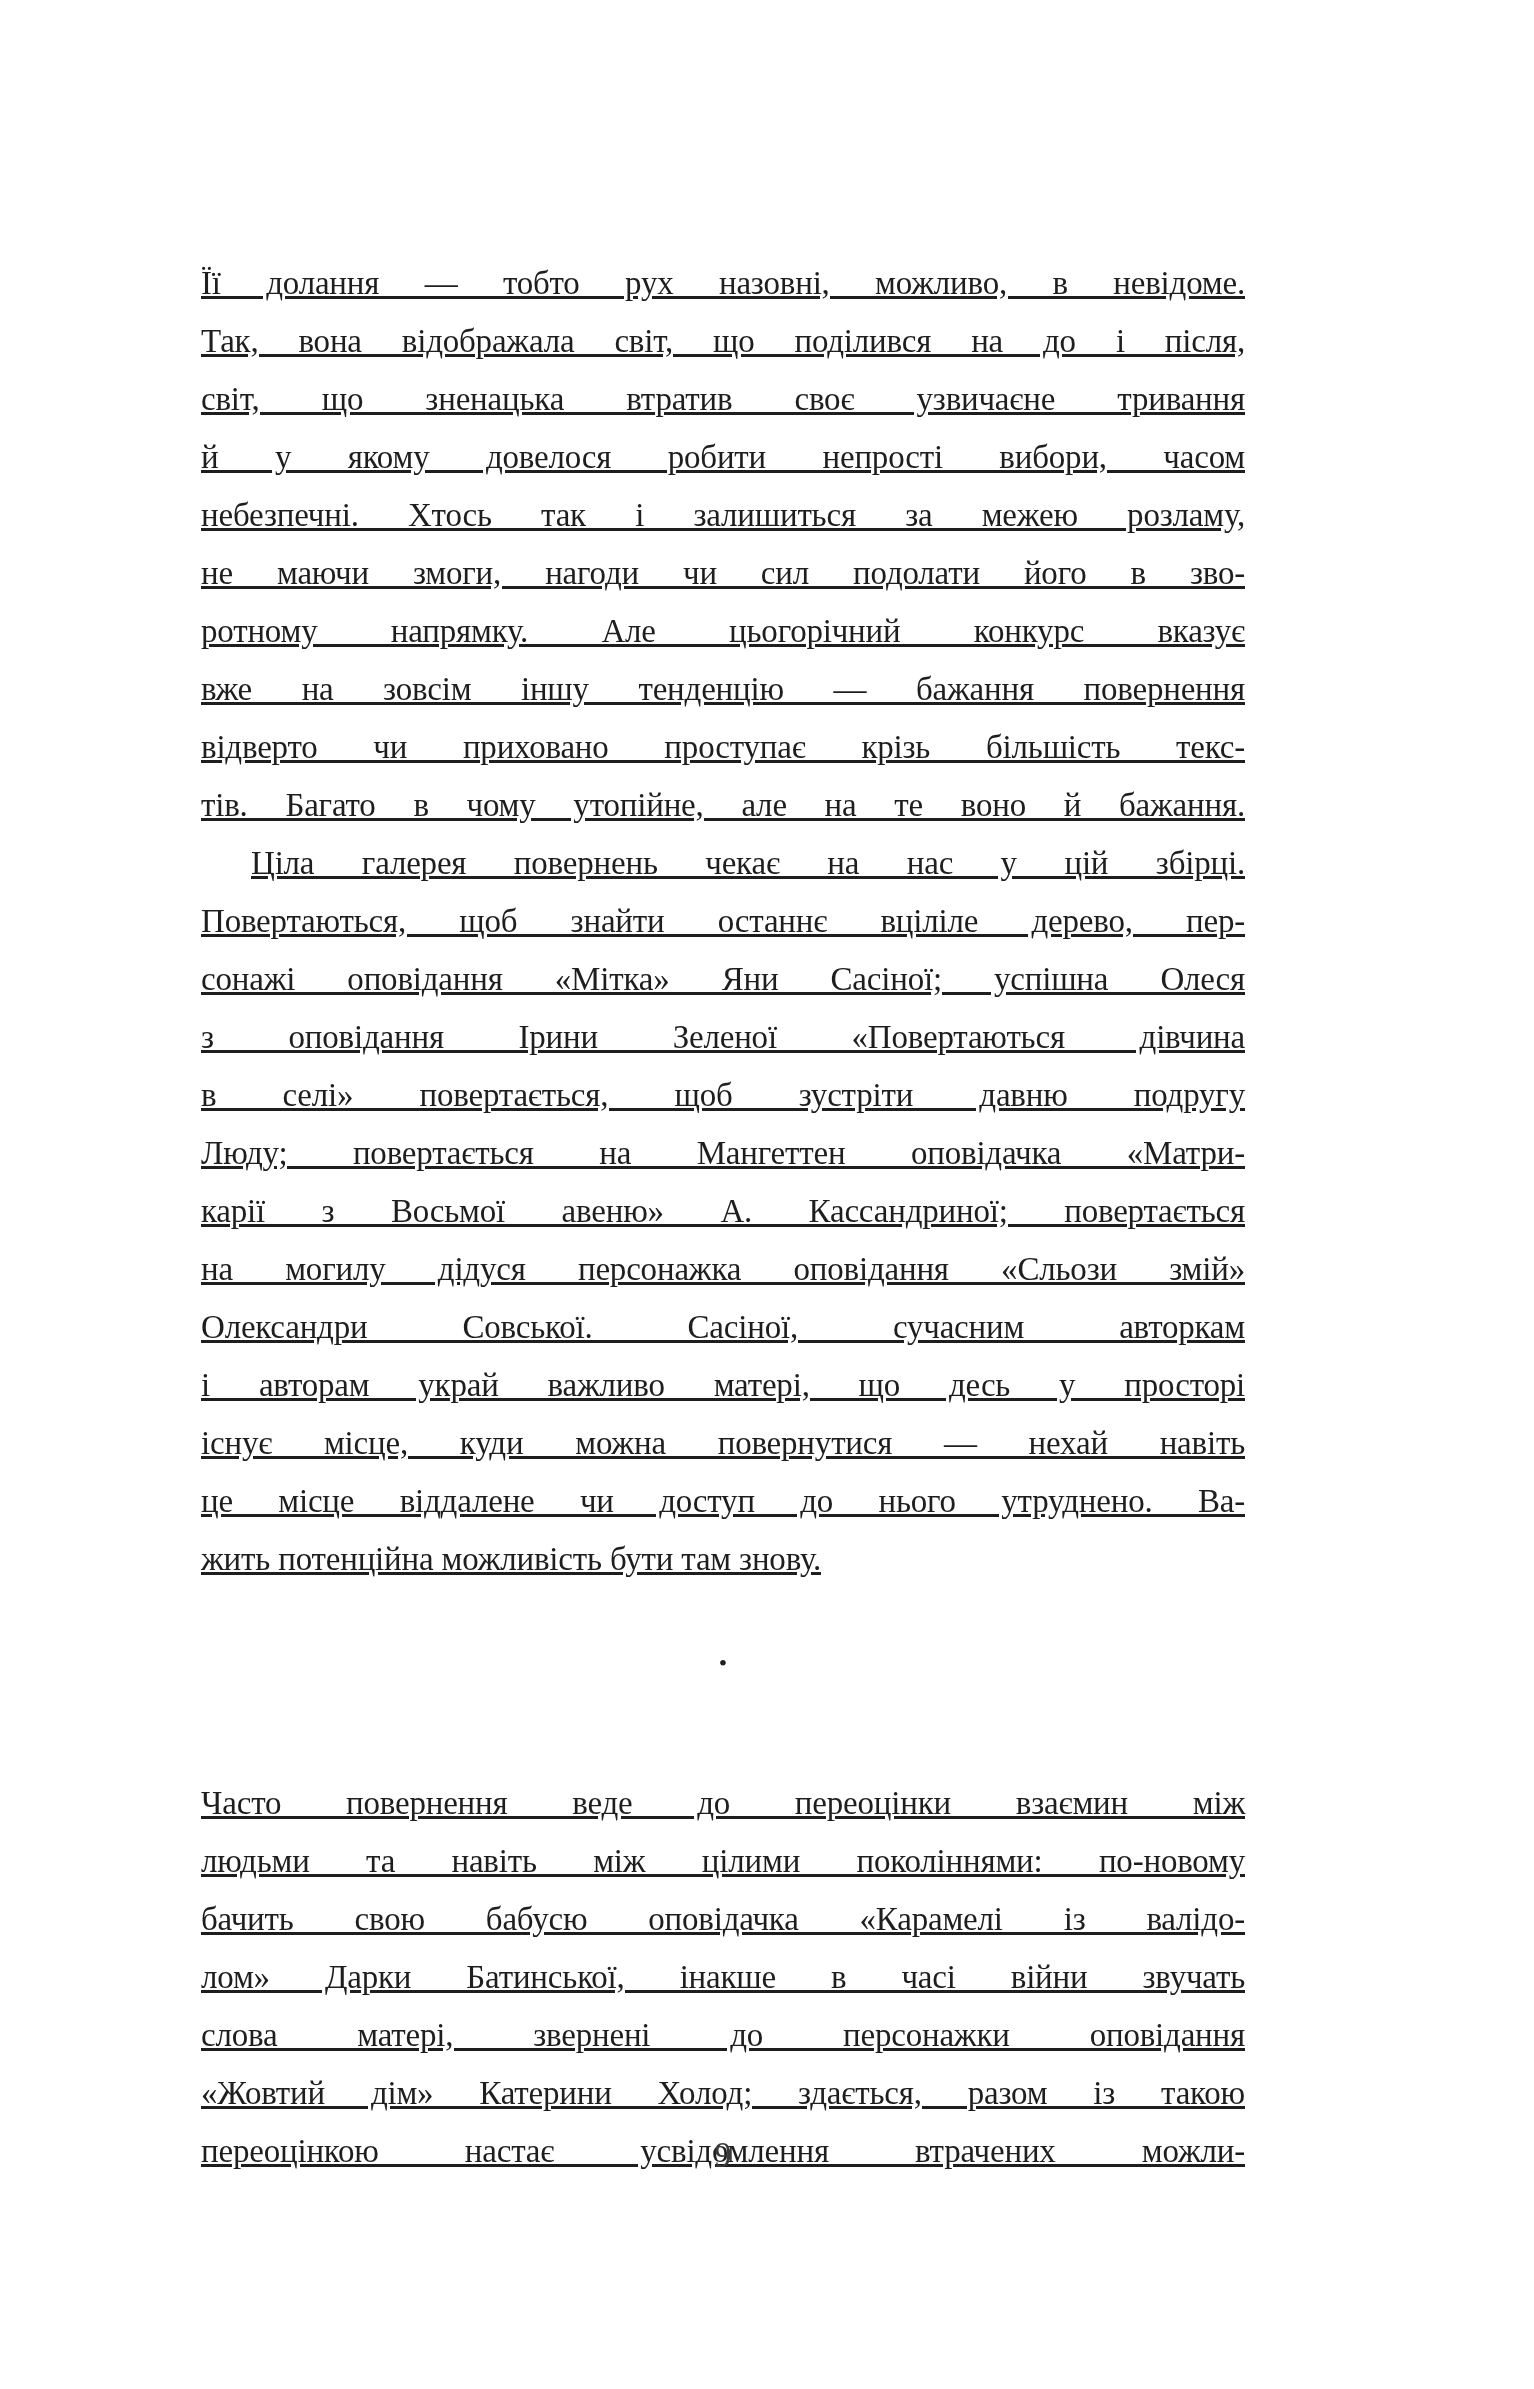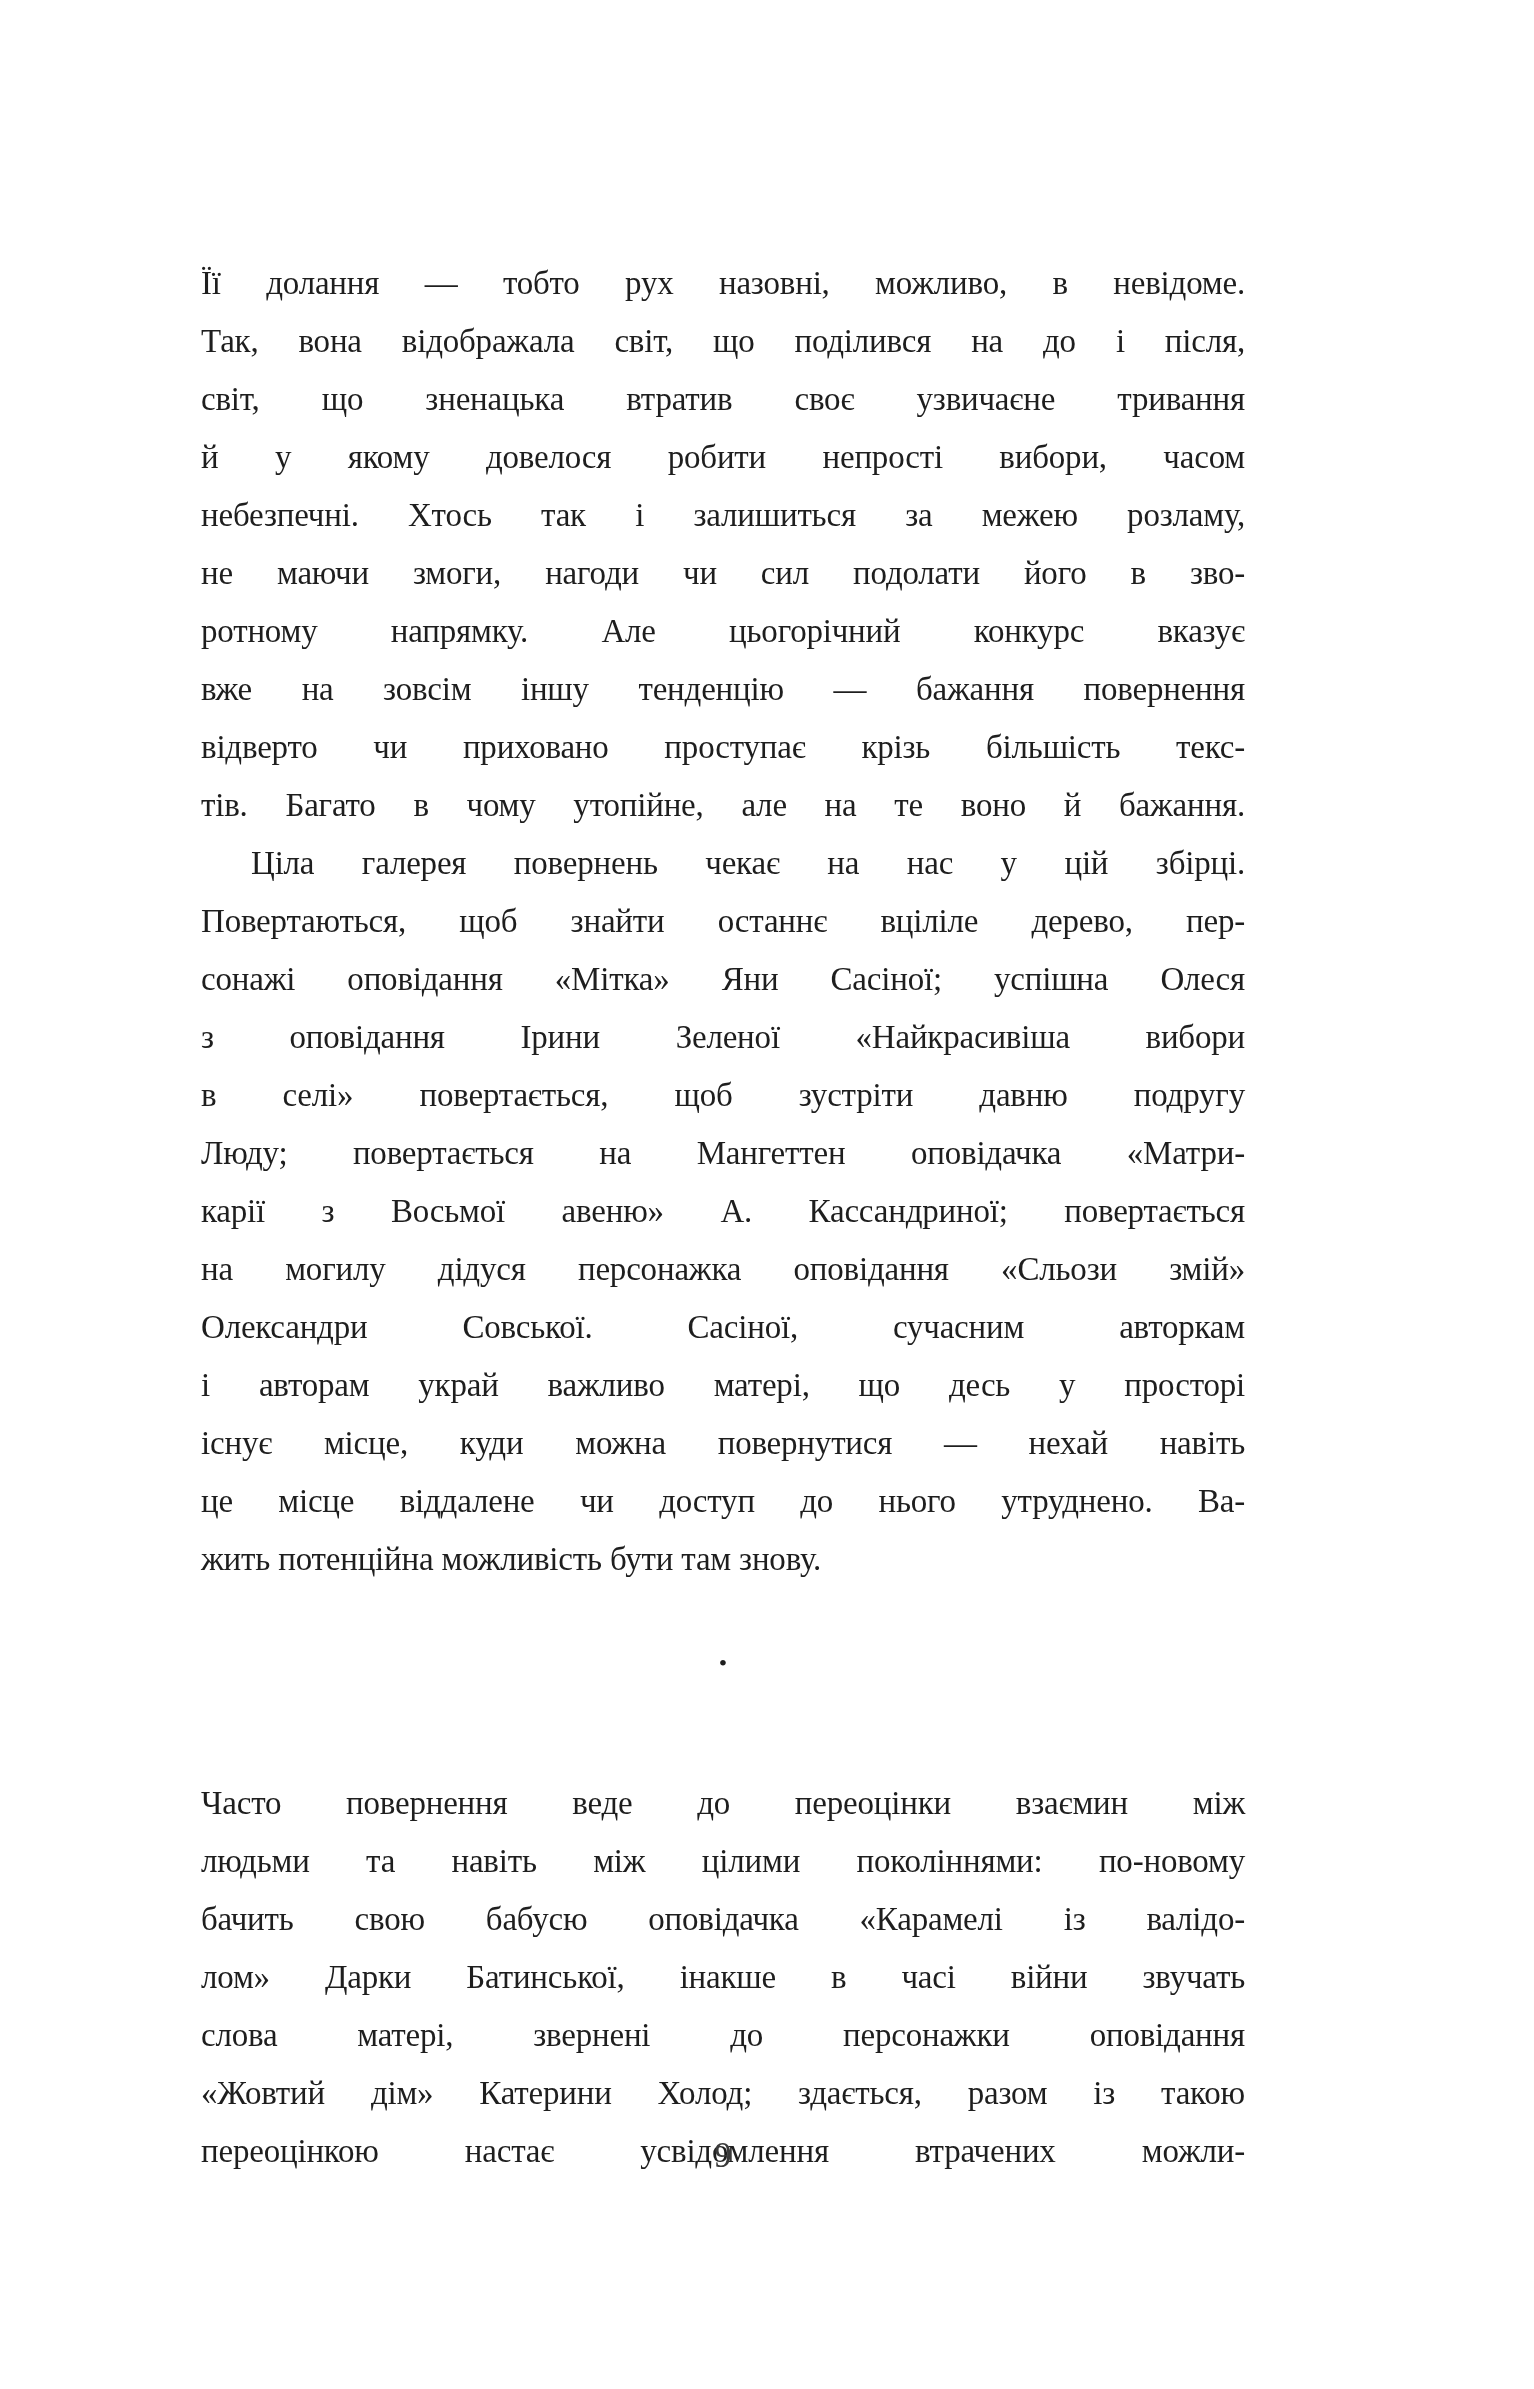--- a/index.html
+++ b/index.html
@@ -23,20 +23,21 @@
     }
     .line {
       display: block;
       height: 58px;
       line-height: 58px;
       font-size: 33px;
       white-space: nowrap;
       text-align: justify;
       text-align-last: justify;
       letter-spacing: -0.2px;
+      text-decoration: underline;
     }
     .line.last {
       text-align-last: left;
     }
     .line.indent {
       padding-left: 50px;
     }
     .separator {
       position: absolute;
       left: 0;
@@ -76,21 +77,21 @@
       <span class="line">не маючи змоги, нагоди чи сил подолати його в зво-</span>
       <span class="line">ротному напрямку. Але цьогорічний конкурс вказує</span>
       <span class="line">вже на зовсім іншу тенденцію — бажання повернення</span>
       <span class="line">відверто чи приховано проступає крізь більшість текс-</span>
       <span class="line">тів. Багато в чому утопійне, але на те воно й бажання.</span>
     </div>
     <div>
       <span class="line indent">Ціла галерея повернень чекає на нас у цій збірці.</span>
       <span class="line">Повертаються, щоб знайти останнє вціліле дерево, пер-</span>
       <span class="line">сонажі оповідання «Мітка» Яни Сасіної; успішна Олеся</span>
-      <span class="line">з оповідання Ірини Зеленої «Найкрасивіша вибори</span>
+      <span class="line">з оповідання Ірини Зеленої «Повертаються дівчина</span>
       <span class="line">в селі» повертається, щоб зустріти давню подругу</span>
       <span class="line">Люду; повертається на Мангеттен оповідачка «Матри-</span>
       <span class="line">карії з Восьмої авеню» А. Кассандриної; повертається</span>
       <span class="line">на могилу дідуся персонажка оповідання «Сльози змій»</span>
       <span class="line">Олександри Совської. Сасіної, сучасним авторкам</span>
       <span class="line">і авторам украй важливо матері, що десь у просторі</span>
       <span class="line">існує місце, куди можна повернутися — нехай навіть</span>
       <span class="line">це місце віддалене чи доступ до нього утруднено. Ва-</span>
       <span class="line last">жить потенційна можливість бути там знову.</span>
     </div>

